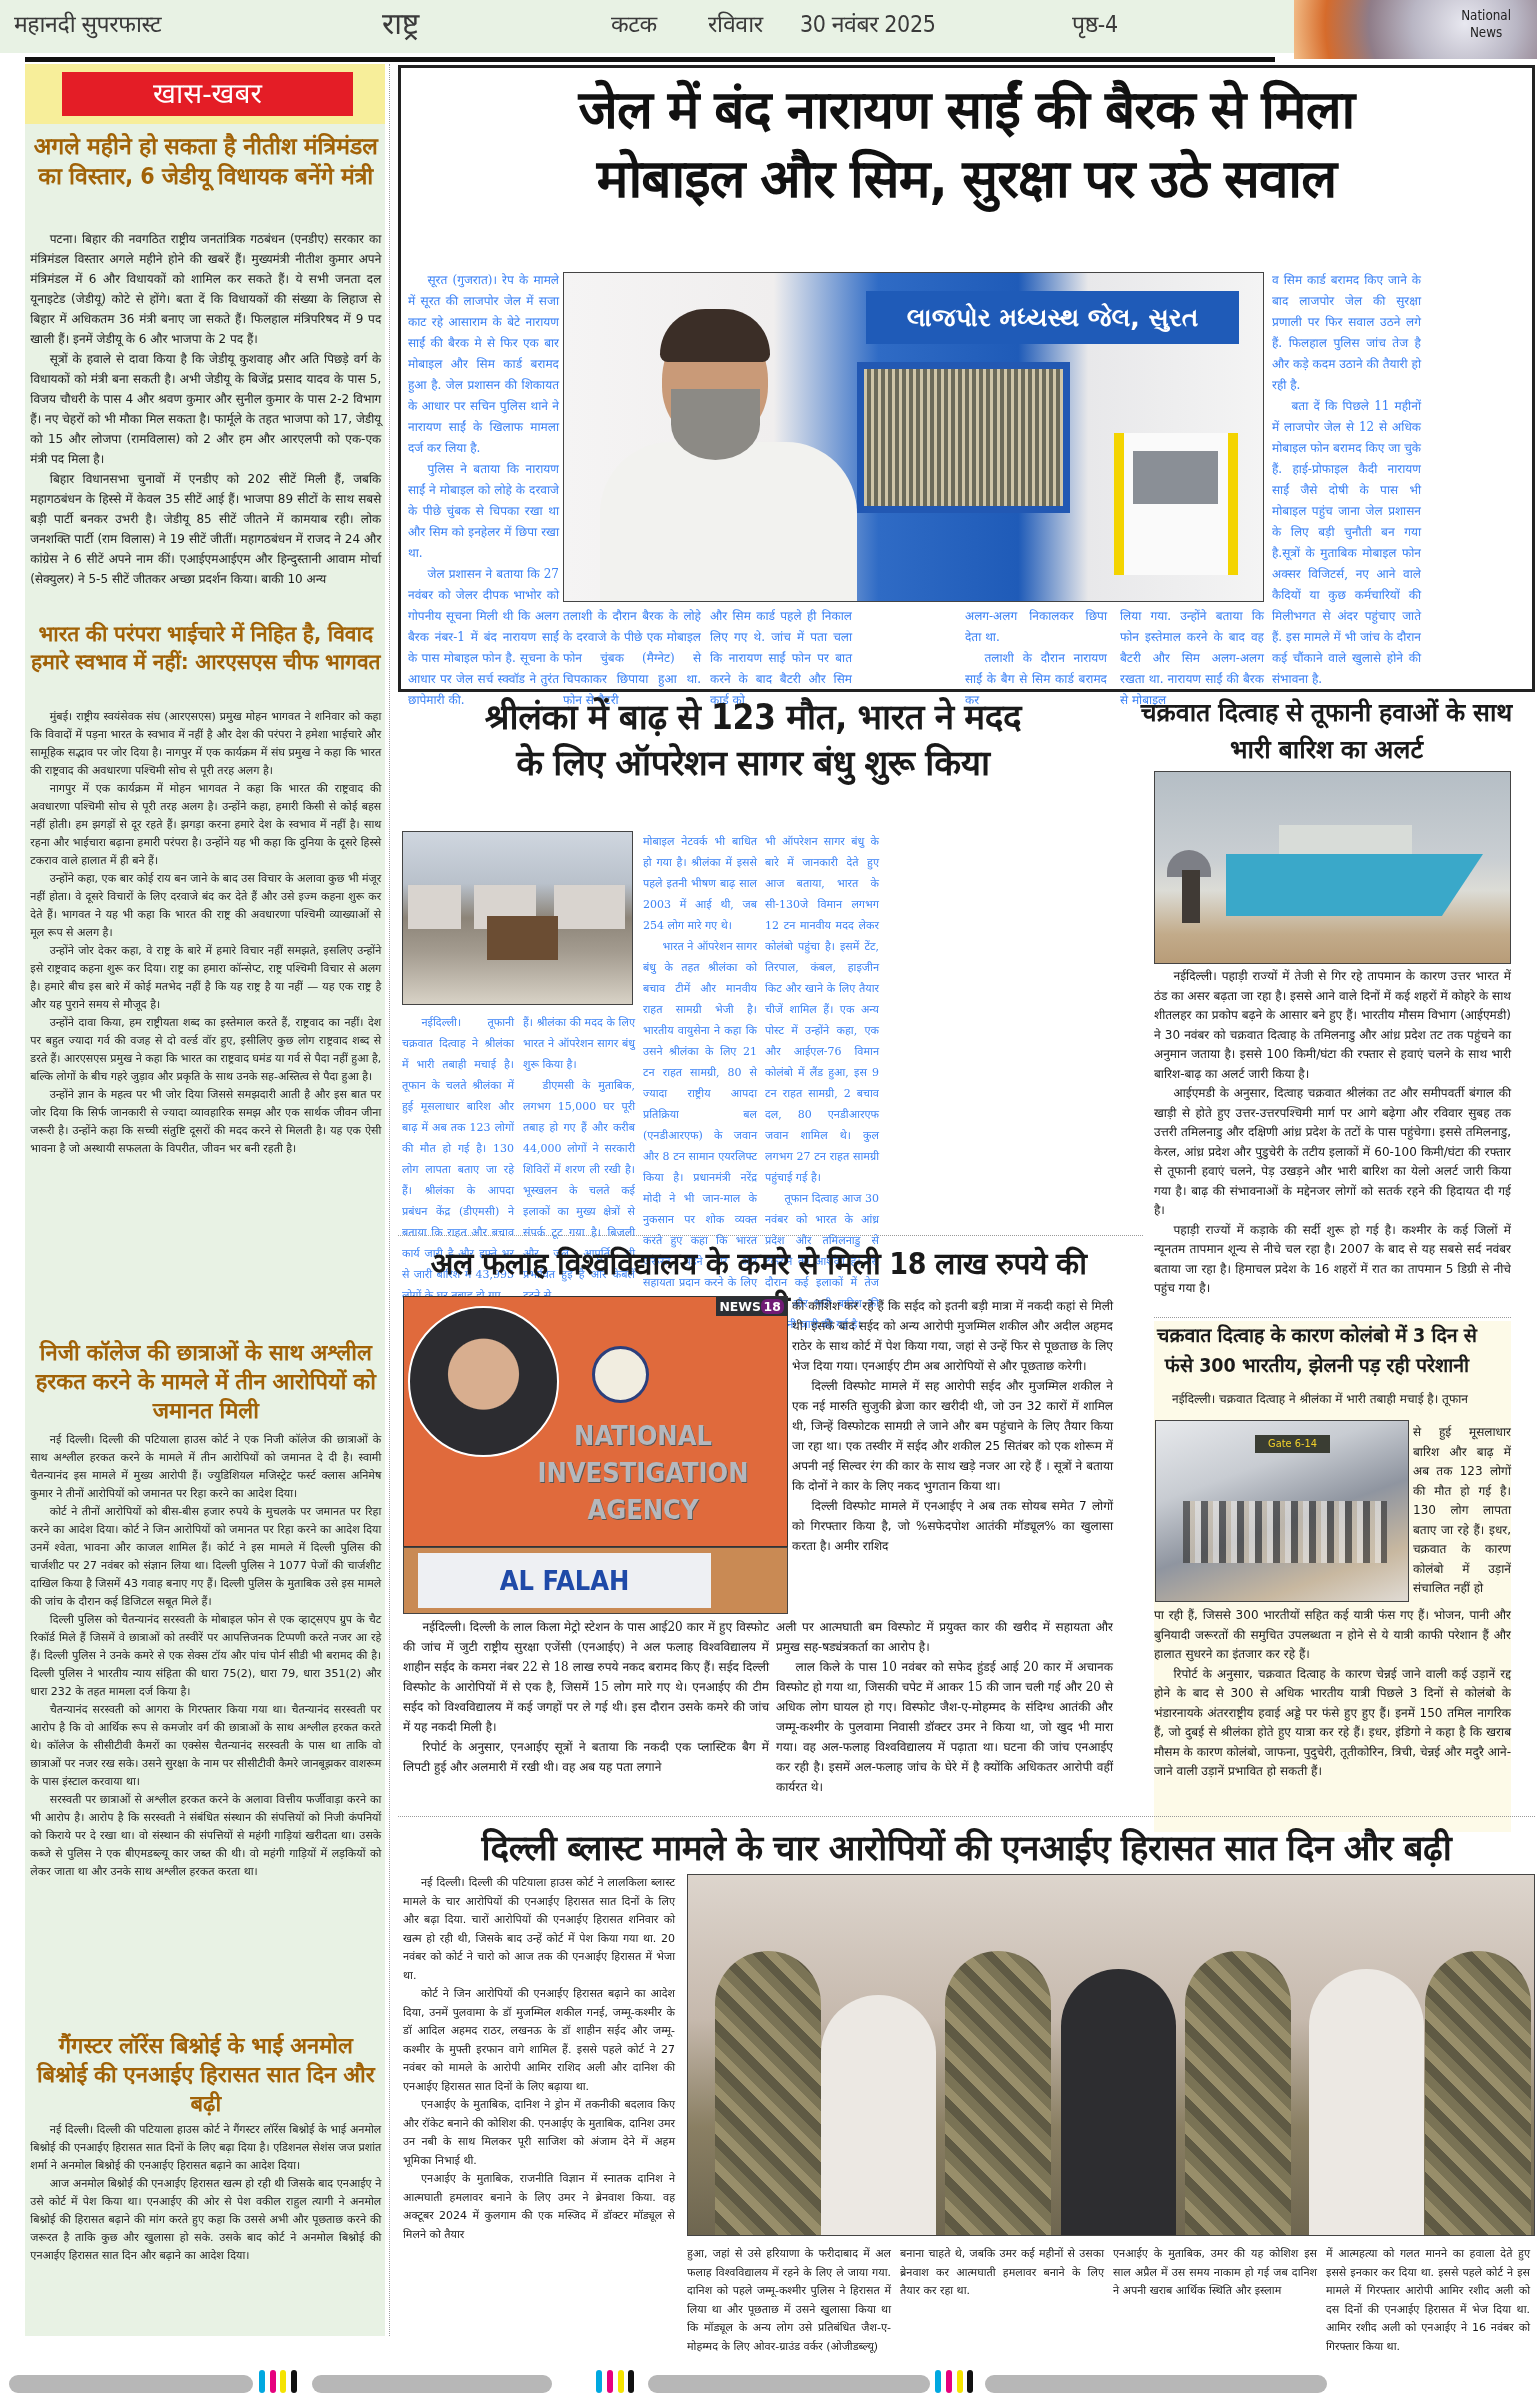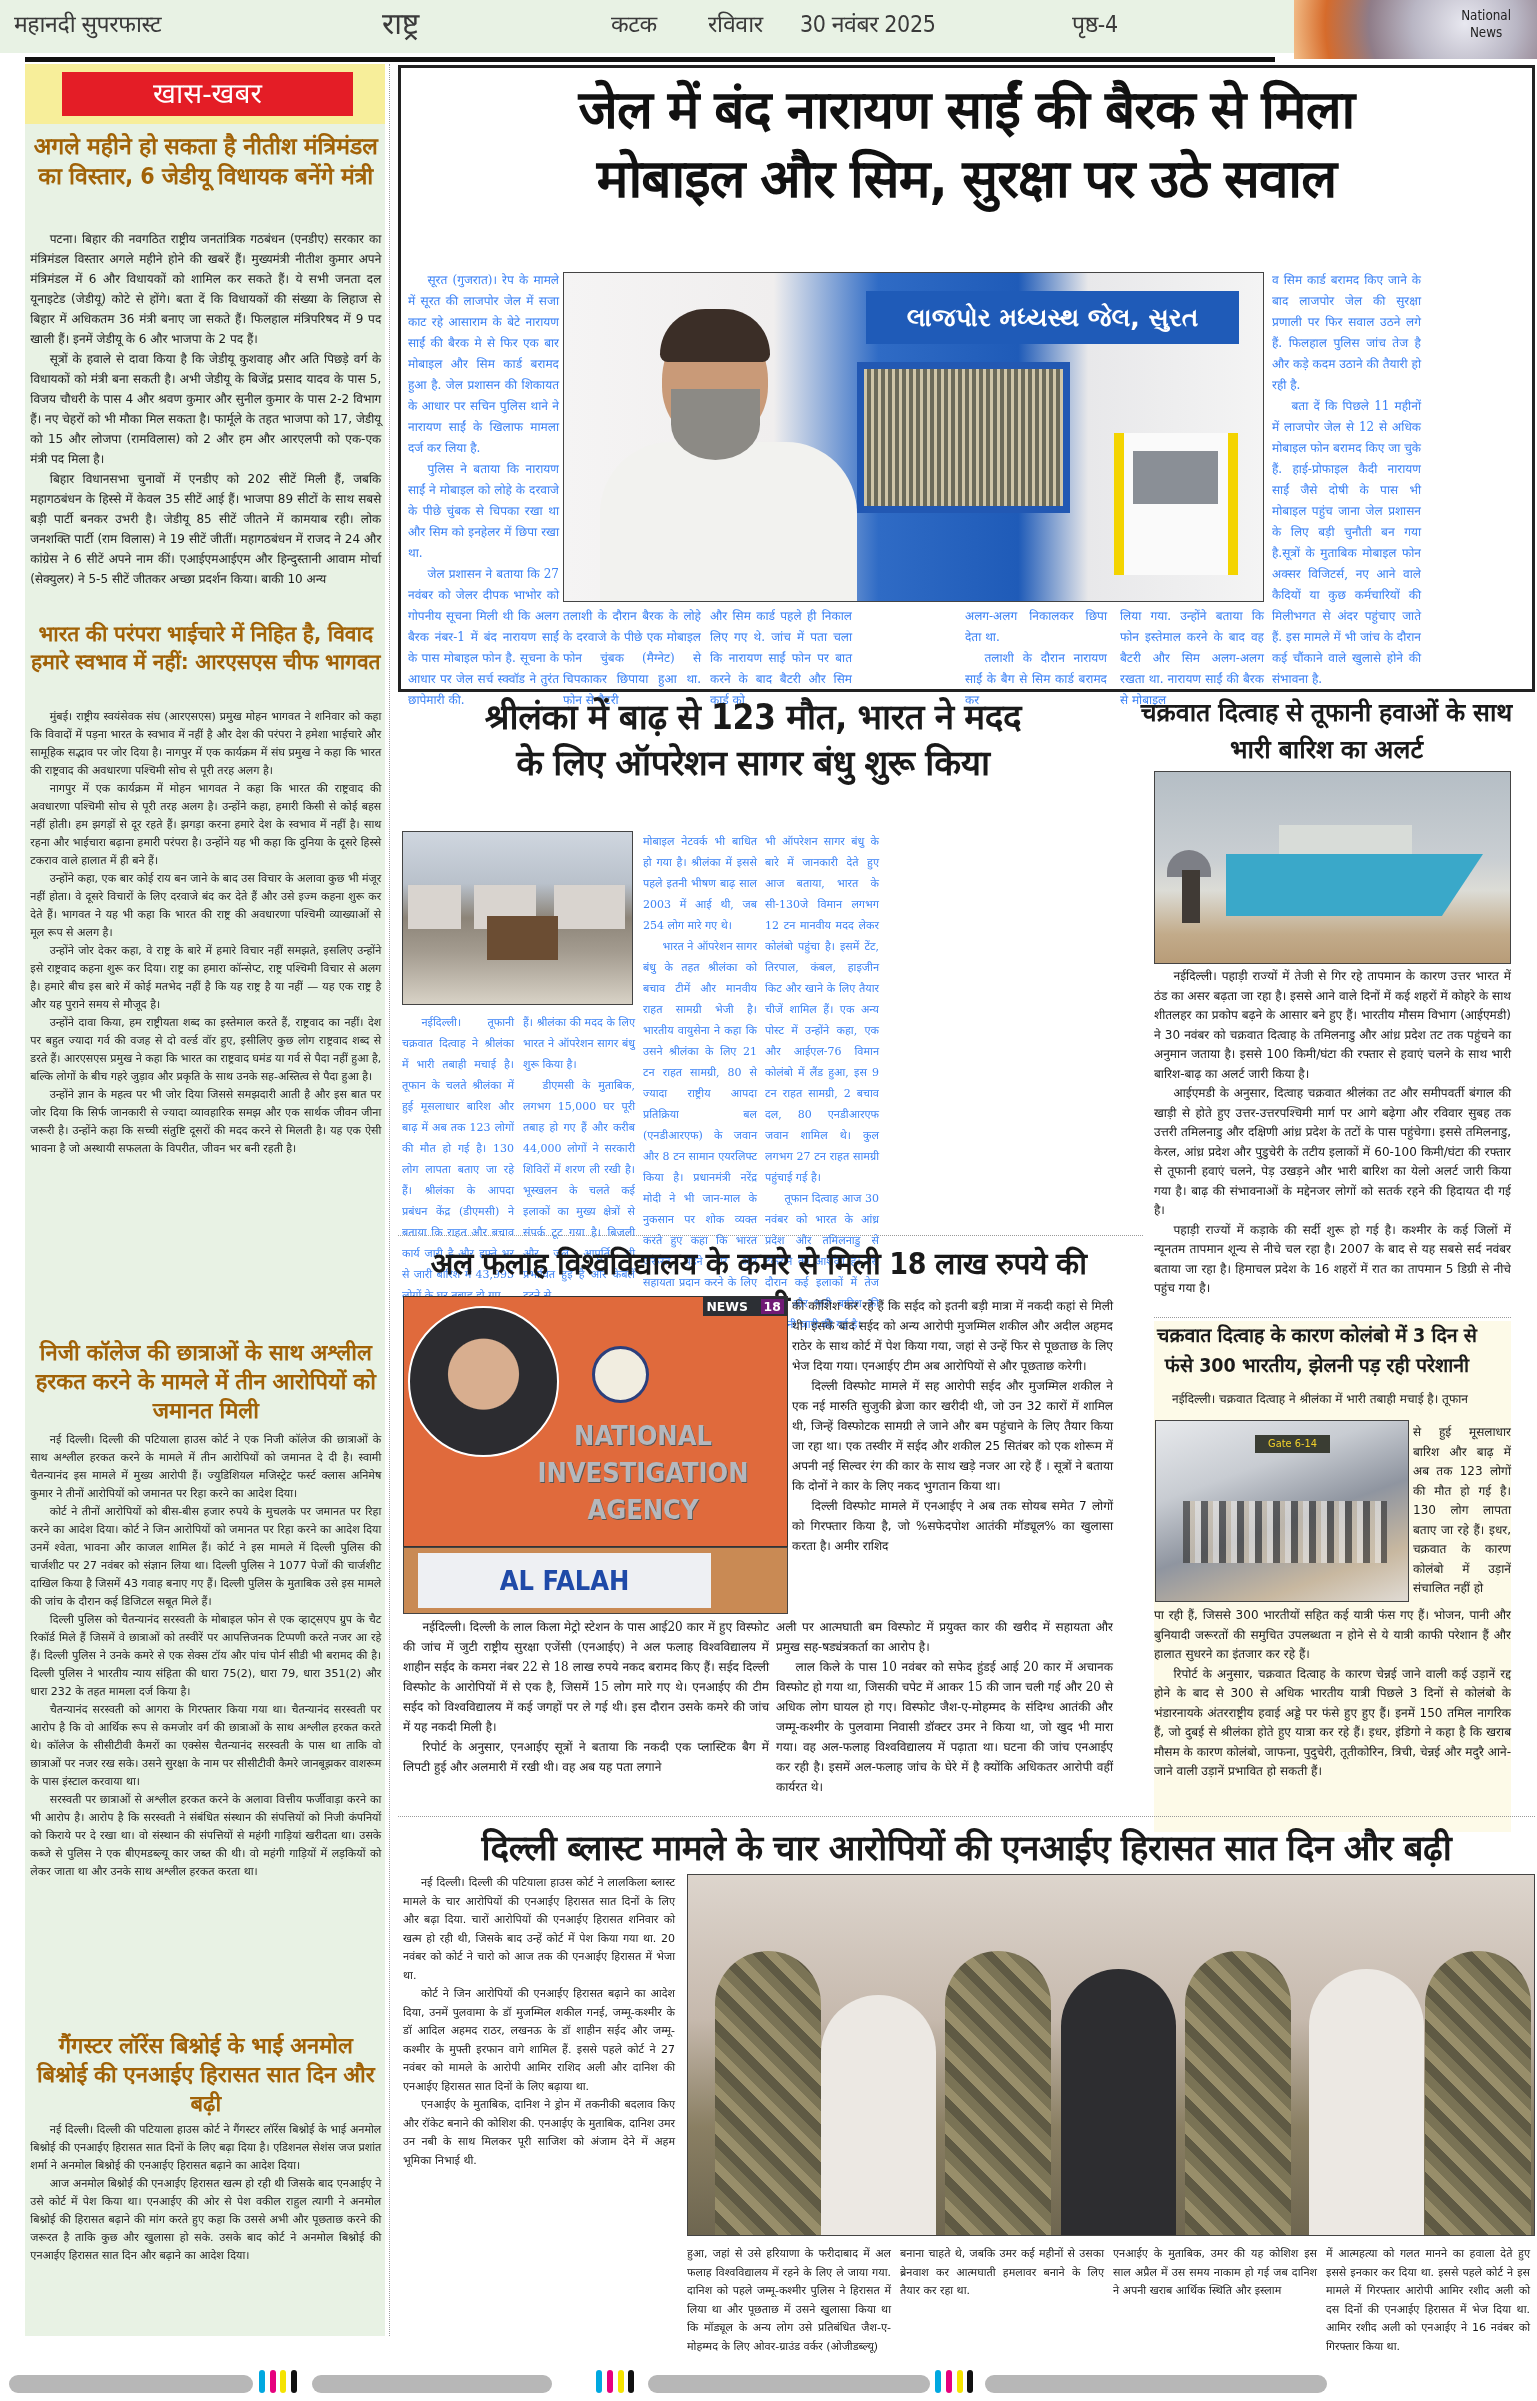--- a/index.html
+++ b/index.html
@@ -71,21 +71,21 @@
   .col-body { position: absolute; left: 1154px; top: 1606px; width: 357px; font-size: 12px; line-height: 19.5px; text-align: justify; }
   .col-body p.ind { text-indent: 19.5px; }
 
   
   .af-head { position: absolute; left: 398px; top: 1242px; width: 721px; text-align: center; font-weight: bold; font-family: "DejaVu Sans Condensed", "DejaVu Sans", sans-serif; font-size: 30px; line-height: 43px; letter-spacing: -0.4px; }
   .ph-nia { left: 403px; top: 1296px; width: 385px; height: 251px; background: #e06a3c; border-color: #333; }
   .nia-face { position: absolute; left: 4.4px; top: 9px; width: 151px; height: 151px; border-radius: 50%; background: radial-gradient(circle at 50% 45%, #d8ae8f 0 32%, #2c2c30 33% 100%); border: 2.7px solid #fff; }
   .nia-emblem { position: absolute; left: 188px; top: 49px; width: 57px; height: 57px; border-radius: 50%; background: #f1ede0; border: 3.5px solid #2b3f7c; }
   .nia-text { position: absolute; left: 106px; top: 120px; width: 266px; text-align: center; color: #b5b8bd; font-weight: bold; font-size: 27px; line-height: 37px; text-shadow: 0.9px 0.9px 0 #555; font-family: "DejaVu Sans Condensed", "DejaVu Sans", sans-serif; }
   .news18 { position: absolute; right: 0; top: 0; background: #2c2f34; color: #fff; font-weight: bold; font-size: 12.4px; padding: 1.8px 3.5px; }
-  .news18 b { background: #701a75; padding: 0 2.7px; margin-left: 13px; }
+  .news18 b { background: #701a75; padding: 0 2.7px; margin-left: 0; border-radius: 6px; }
   .ph-alfalah { left: 403px; top: 1547px; width: 385px; height: 67px; background: #c98a54; }
   .af-sign { position: absolute; left: 14px; top: 5.3px; width: 293px; height: 55px; background: #eef0f3; color: #1f4aa8; font-weight: bold; font-size: 27px; line-height: 55px; text-align: center; font-family: "DejaVu Sans Condensed", "DejaVu Sans", sans-serif; }
   .af-body-r { position: absolute; left: 792px; top: 1296px; width: 321px; font-size: 12px; line-height: 20px; text-align: justify; }
   .af-body-r p { text-indent: 19.5px; }
   .af-body-l { position: absolute; left: 403px; top: 1617px; width: 366px; font-size: 12px; line-height: 20px; text-align: justify; font-family: "DejaVu Serif", serif; }
   .af-body-l p { text-indent: 19.5px; }
   .af-body-r2 { position: absolute; left: 776px; top: 1617px; width: 337px; font-size: 12px; line-height: 20px; text-align: justify; font-family: "DejaVu Serif", serif; }
   .af-body-r2 p { text-indent: 19.5px; }
 
   
@@ -282,20 +282,21 @@
   <p style="text-indent:0">अली पर आत्मघाती बम विस्फोट में प्रयुक्त कार की खरीद में सहायता और प्रमुख सह-षड्यंत्रकर्ता का आरोप है।</p>
   <p>लाल किले के पास 10 नवंबर को सफेद हुंडई आई 20 कार में अचानक विस्फोट हो गया था, जिसकी चपेट में आकर 15 की जान चली गई और 20 से अधिक लोग घायल हो गए। विस्फोट जैश-ए-मोहम्मद के संदिग्ध आतंकी और जम्मू-कश्मीर के पुलवामा निवासी डॉक्टर उमर ने किया था, जो खुद भी मारा गया। वह अल-फलाह विश्वविद्यालय में पढ़ाता था। घटना की जांच एनआईए कर रही है। इसमें अल-फलाह जांच के घेरे में है क्योंकि अधिकतर आरोपी वहीं कार्यरत थे।</p>
 </div>
 <div class="dot-div" style="left:398px; top:1816px; width:1137px;"></div>
 
 <div class="db-head">दिल्ली ब्लास्ट मामले के चार आरोपियों की एनआईए हिरासत सात दिन और बढ़ी</div>
 <div class="db-body">
   <p>नई दिल्ली। दिल्ली की पटियाला हाउस कोर्ट ने लालकिला ब्लास्ट मामले के चार आरोपियों की एनआईए हिरासत सात दिनों के लिए और बढ़ा दिया. चारों आरोपियों की एनआईए हिरासत शनिवार को खत्म हो रही थी, जिसके बाद उन्हें कोर्ट में पेश किया गया था. 20 नवंबर को कोर्ट ने चारो को आज तक की एनआईए हिरासत में भेजा था.</p>
   <p>कोर्ट ने जिन आरोपियों की एनआईए हिरासत बढ़ाने का आदेश दिया, उनमें पुलवामा के डॉ मुजम्मिल शकील गनई, जम्मू-कश्मीर के डॉ आदिल अहमद राठर, लखनऊ के डॉ शाहीन सईद और जम्मू-कश्मीर के मुफ्ती इरफान वागे शामिल हैं. इससे पहले कोर्ट ने 27 नवंबर को मामले के आरोपी आमिर राशिद अली और दानिश की एनआईए हिरासत सात दिनों के लिए बढ़ाया था.</p>
   <p>एनआईए के मुताबिक, दानिश ने ड्रोन में तकनीकी बदलाव किए और रॉकेट बनाने की कोशिश की. एनआईए के मुताबिक, दानिश उमर उन नबी के साथ मिलकर पूरी साजिश को अंजाम देने में अहम भूमिका निभाई थी.</p>
+  <p>एनआईए के मुताबिक, राजनीति विज्ञान में स्नातक दानिश ने आत्मघाती हमलावर बनाने के लिए उमर ने ब्रेनवाश किया. वह अक्टूबर 2024 में कुलगाम की एक मस्जिद में डॉक्टर मॉड्यूल से मिलने को तैयार</p>
 </div>
 <div class="photo ph-nia-arrest">
   <div class="soldier" style="left:27px;"></div>
   <div class="captive" style="left:133px; height:240px;"></div>
   <div class="soldier" style="left:257px;"></div>
   <div class="captive" style="left:373px; background:#2d2d30;"></div>
   <div class="soldier" style="left:497px;"></div>
   <div class="captive" style="left:621px;"></div>
   <div class="soldier" style="left:737px;"></div>
 </div>

